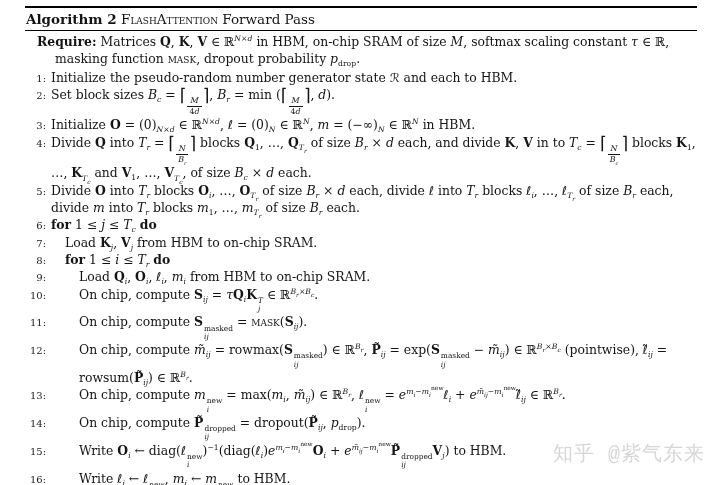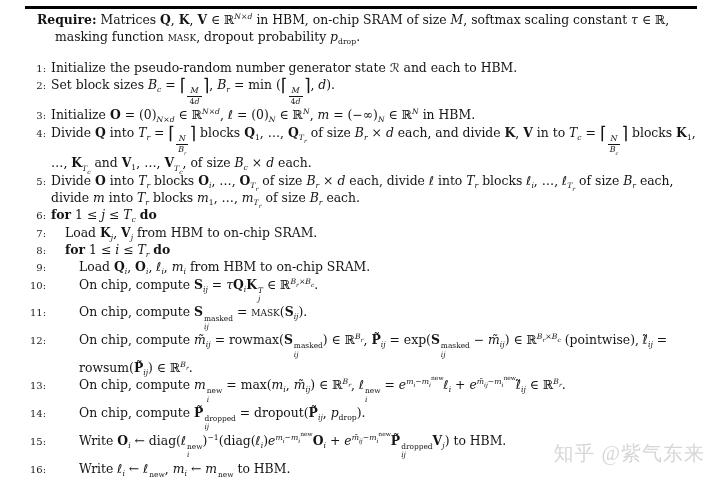--- a/index.html
+++ b/index.html
@@ -27,21 +27,21 @@
   .sc { font-variant: small-caps; }
   .algo-body {
     font-size: 12.4px;
     line-height: 1.4;
     padding-top: 2px;
     padding-bottom: 3px;
   }
   .require {
     padding-left: 30px;
     text-indent: -18px;
-    margin-bottom: 13px;
+    margin-bottom: 1px;
   }
   .require b { font-weight: bold; }
   .algo-line { display: flex; align-items: baseline; }
   .line-num {
     flex: none;
     width: 21px;
     text-align: right;
     padding-right: 5px;
     font-size: 10px;
     color: #1c1c1c;
@@ -82,29 +82,34 @@
     line-height: 0;
     vertical-align: -0.14em;
     font-family: "DejaVu Sans", "DejaVu Serif", sans-serif;
   }
   .watermark {
     position: absolute;
     right: 15px;
     top: 440px;
     font-size: 20px;
     letter-spacing: 1px;
-    font-family: Liberation Serif, serif;
+    font-family: Liberation Mono, monospace;
     white-space: nowrap;
   }
 </style>
 </head>
 <body style="background: rgb(255, 255, 255);">
 
 <div class="algo-box">
   <div class="rule heavy"></div>
+  <div class="algo-title">
+    <span class="bold">Algorithm 2</span>
+    <span class="sc">FlashAttention</span>
+    <span>Forward Pass</span>
+  </div>
   <div class="rule light"></div>
   <div class="algo-body">
     <div class="require">
       <b>Require:</b>
       <span>Matrices <b>Q</b>, <b>K</b>, <b>V</b> ∈ ℝ<sup><i>N</i>×<i>d</i></sup> in HBM, on-chip SRAM of size <i>M</i>, softmax scaling constant <i>τ</i> ∈ ℝ, masking function <span class="sc">mask</span>, dropout probability <i>p</i><sub>drop</sub>.</span>
     </div>
     <div>
         <div class="algo-line indent-0">
           <span class="line-num">1:</span>
           <span class="line-content">Initialize the pseudo-random number generator state ℛ and each to HBM.</span>

